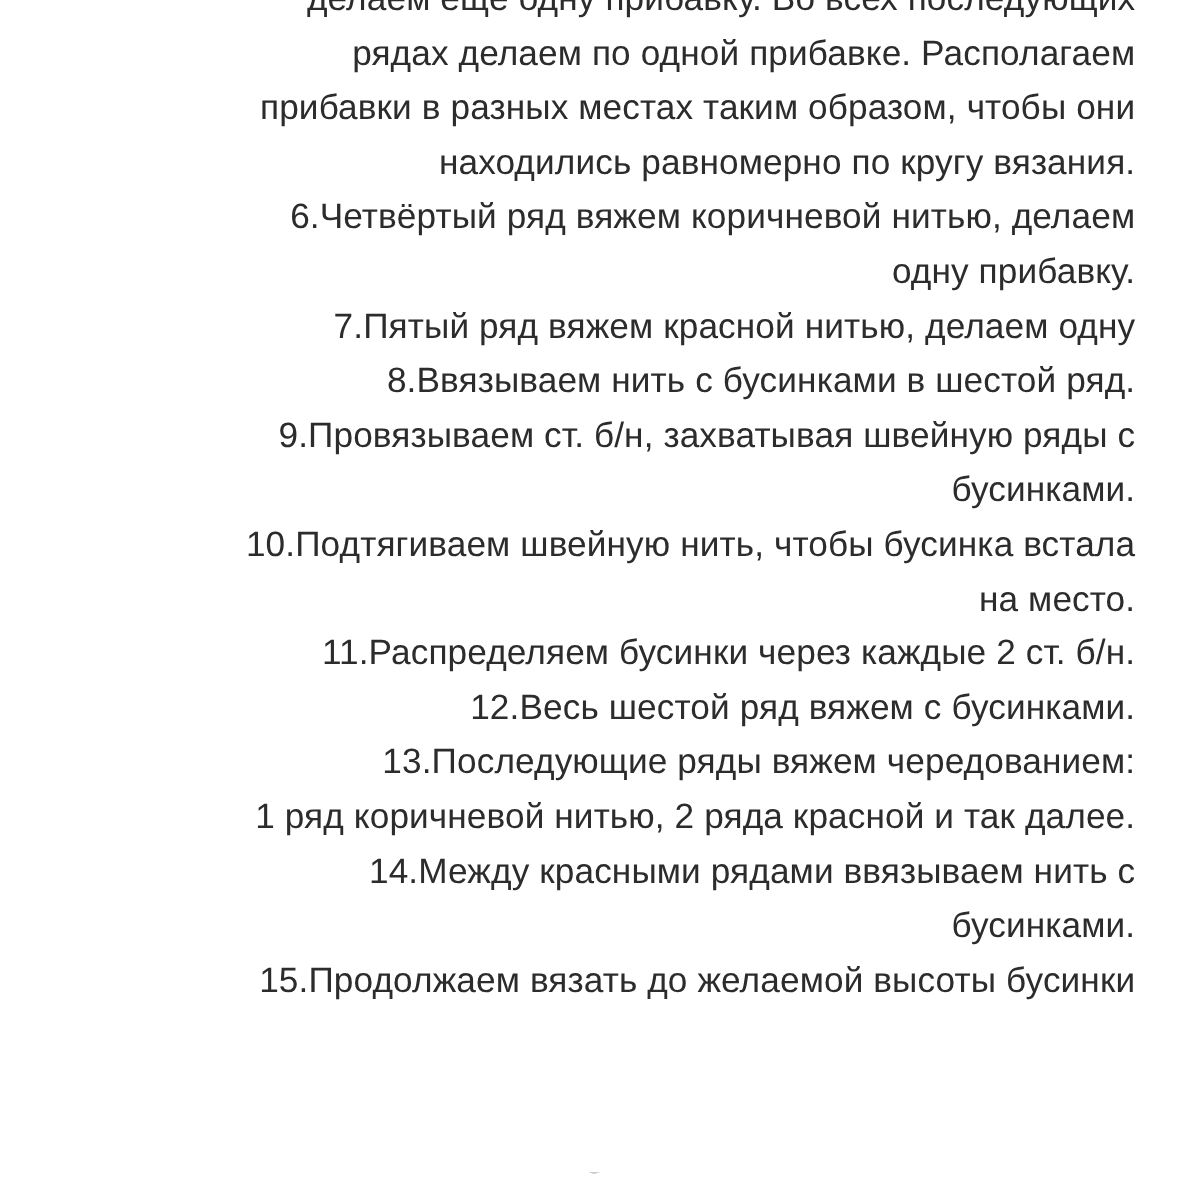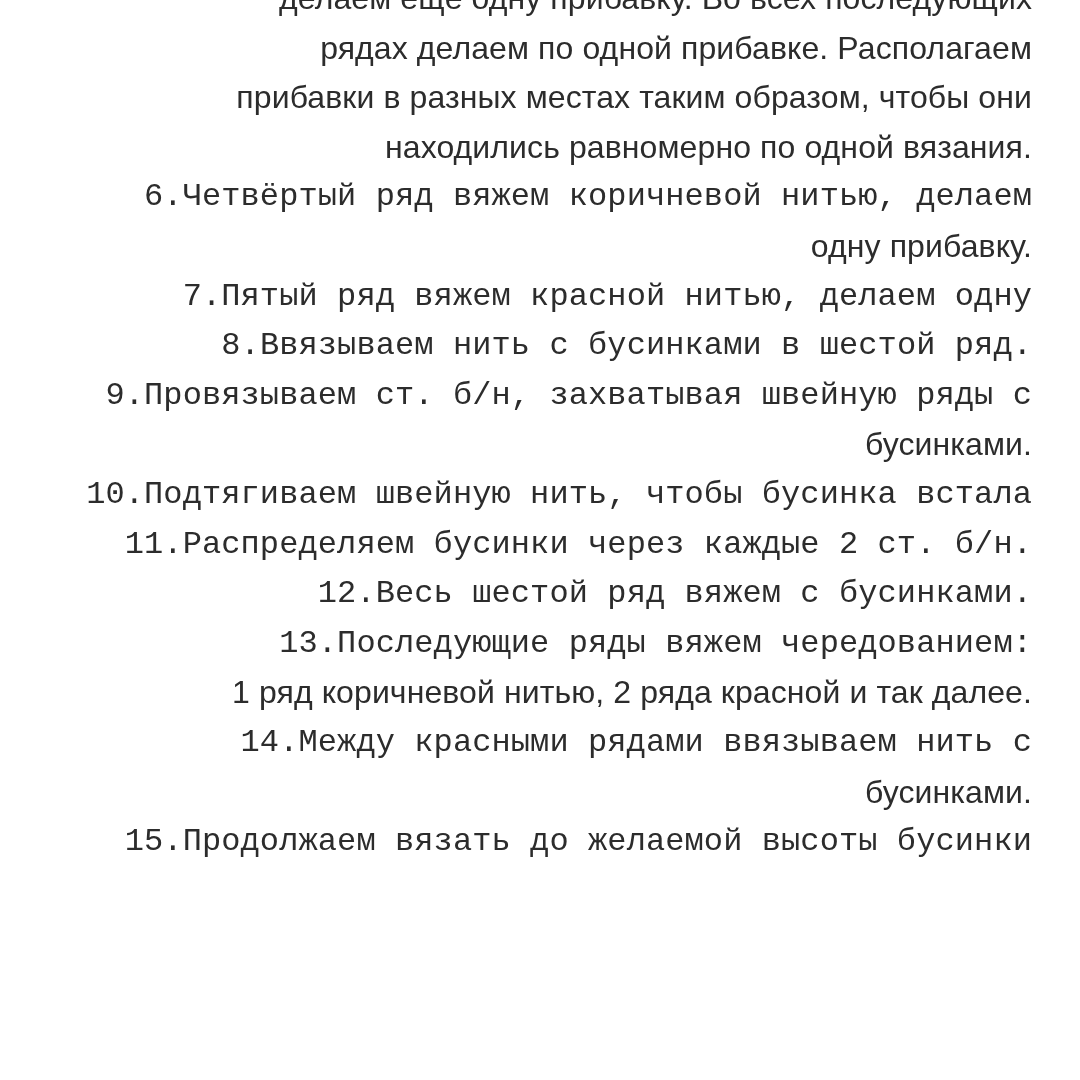--- a/index.html
+++ b/index.html
@@ -39,21 +39,20 @@
     color: #2c2c2c;
     letter-spacing: 0.1px;
     white-space: nowrap;
     font-weight: 400;
     text-align: right;
   }
 
   
   .line.numbered {
     display: block;
-    font-family: Liberation Mono, monospace;
   }
   .num {
     display: inline-block;
     width: 85px;            
     flex: none;
   }
   .body-text {
     display: inline;
   }
 
@@ -85,28 +84,29 @@
 </style>
 </head>
 <body>
 
 <div id="page">
 
   <div id="doc">
       <div class="line plain"><span class="body-text">делаем ещё одну прибавку. Во всех последующих</span></div>
       <div class="line plain"><span class="body-text">рядах делаем по одной прибавке. Располагаем</span></div>
       <div class="line plain"><span class="body-text">прибавки в разных местах таким образом, чтобы они</span></div>
-      <div class="line plain"><span class="body-text">находились равномерно по одной вязания.</span></div>
+      <div class="line plain"><span class="body-text">находились равномерно по кругу вязания.</span></div>
       <div class="line numbered"><span class="num">6.</span><span class="body-text">Четвёртый ряд вяжем коричневой нитью, делаем</span></div>
       <div class="line plain"><span class="body-text">одну прибавку.</span></div>
       <div class="line numbered"><span class="num">7.</span><span class="body-text">Пятый ряд вяжем красной нитью, делаем одну</span></div>
       <div class="line numbered"><span class="num">8.</span><span class="body-text">Ввязываем нить с бусинками в шестой ряд.</span></div>
       <div class="line numbered"><span class="num">9.</span><span class="body-text">Провязываем ст. б/н, захватывая швейную ряды с</span></div>
       <div class="line plain"><span class="body-text">бусинками.</span></div>
       <div class="line numbered"><span class="num">10.</span><span class="body-text">Подтягиваем швейную нить, чтобы бусинка встала</span></div>
+      <div class="line plain"><span class="body-text">на место.</span></div>
       <div class="line numbered"><span class="num">11.</span><span class="body-text">Распределяем бусинки через каждые 2 ст. б/н.</span></div>
       <div class="line numbered"><span class="num">12.</span><span class="body-text">Весь шестой ряд вяжем с бусинками.</span></div>
       <div class="line numbered"><span class="num">13.</span><span class="body-text">Последующие ряды вяжем чередованием:</span></div>
       <div class="line plain"><span class="body-text">1 ряд коричневой нитью, 2 ряда красной и так далее.</span></div>
       <div class="line numbered"><span class="num">14.</span><span class="body-text">Между красными рядами ввязываем нить с</span></div>
       <div class="line plain"><span class="body-text">бусинками.</span></div>
       <div class="line numbered"><span class="num">15.</span><span class="body-text">Продолжаем вязать до желаемой высоты бусинки</span></div>
     </div>
 
   <div id="bottom-fragment">

